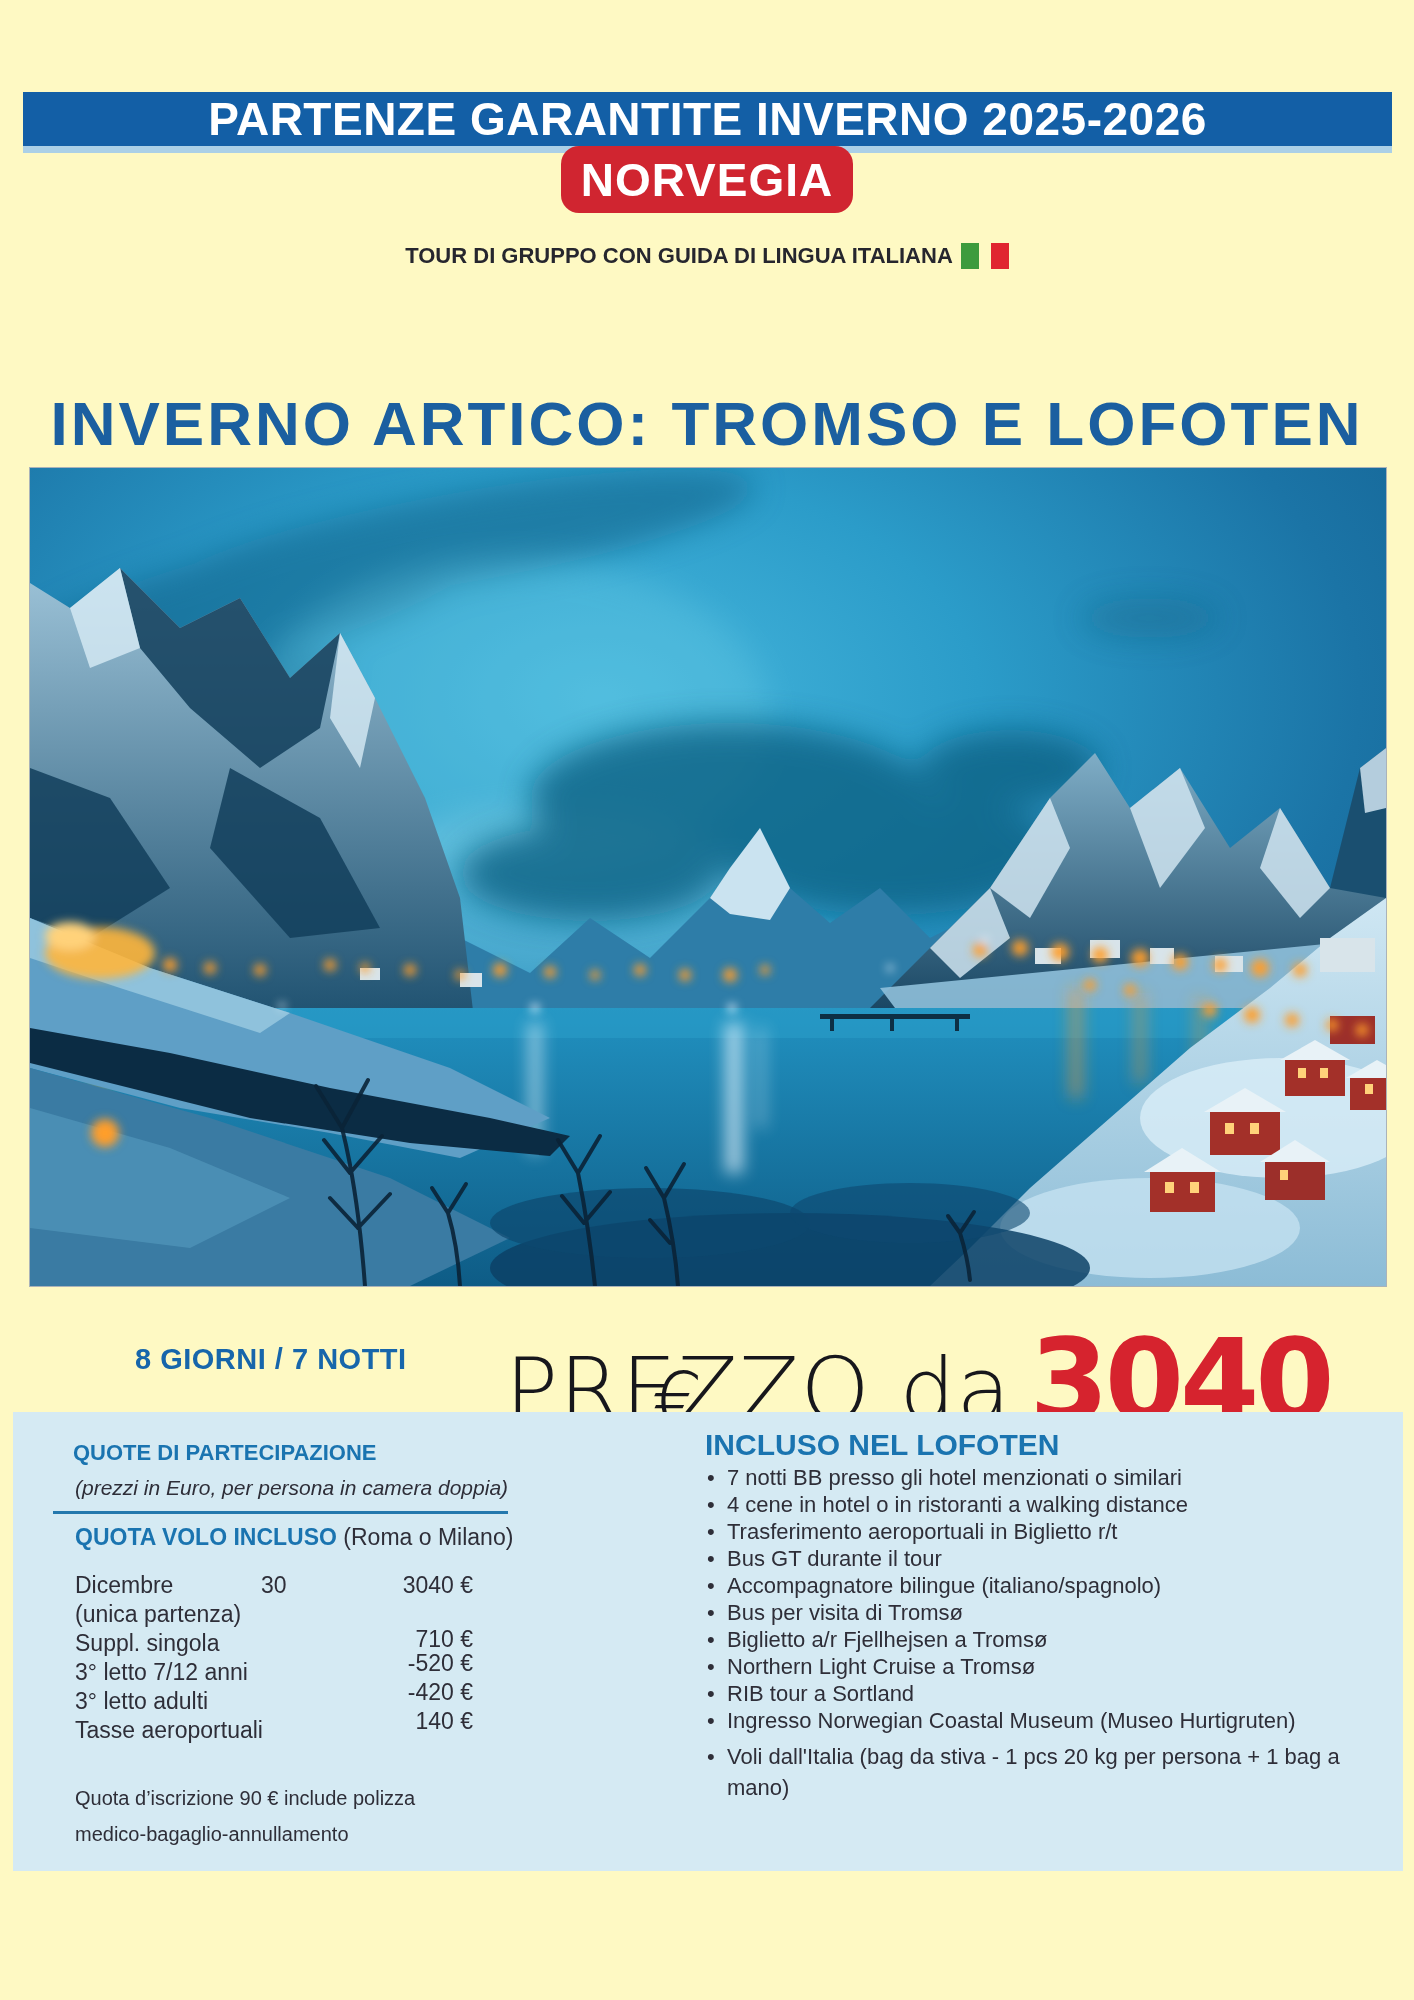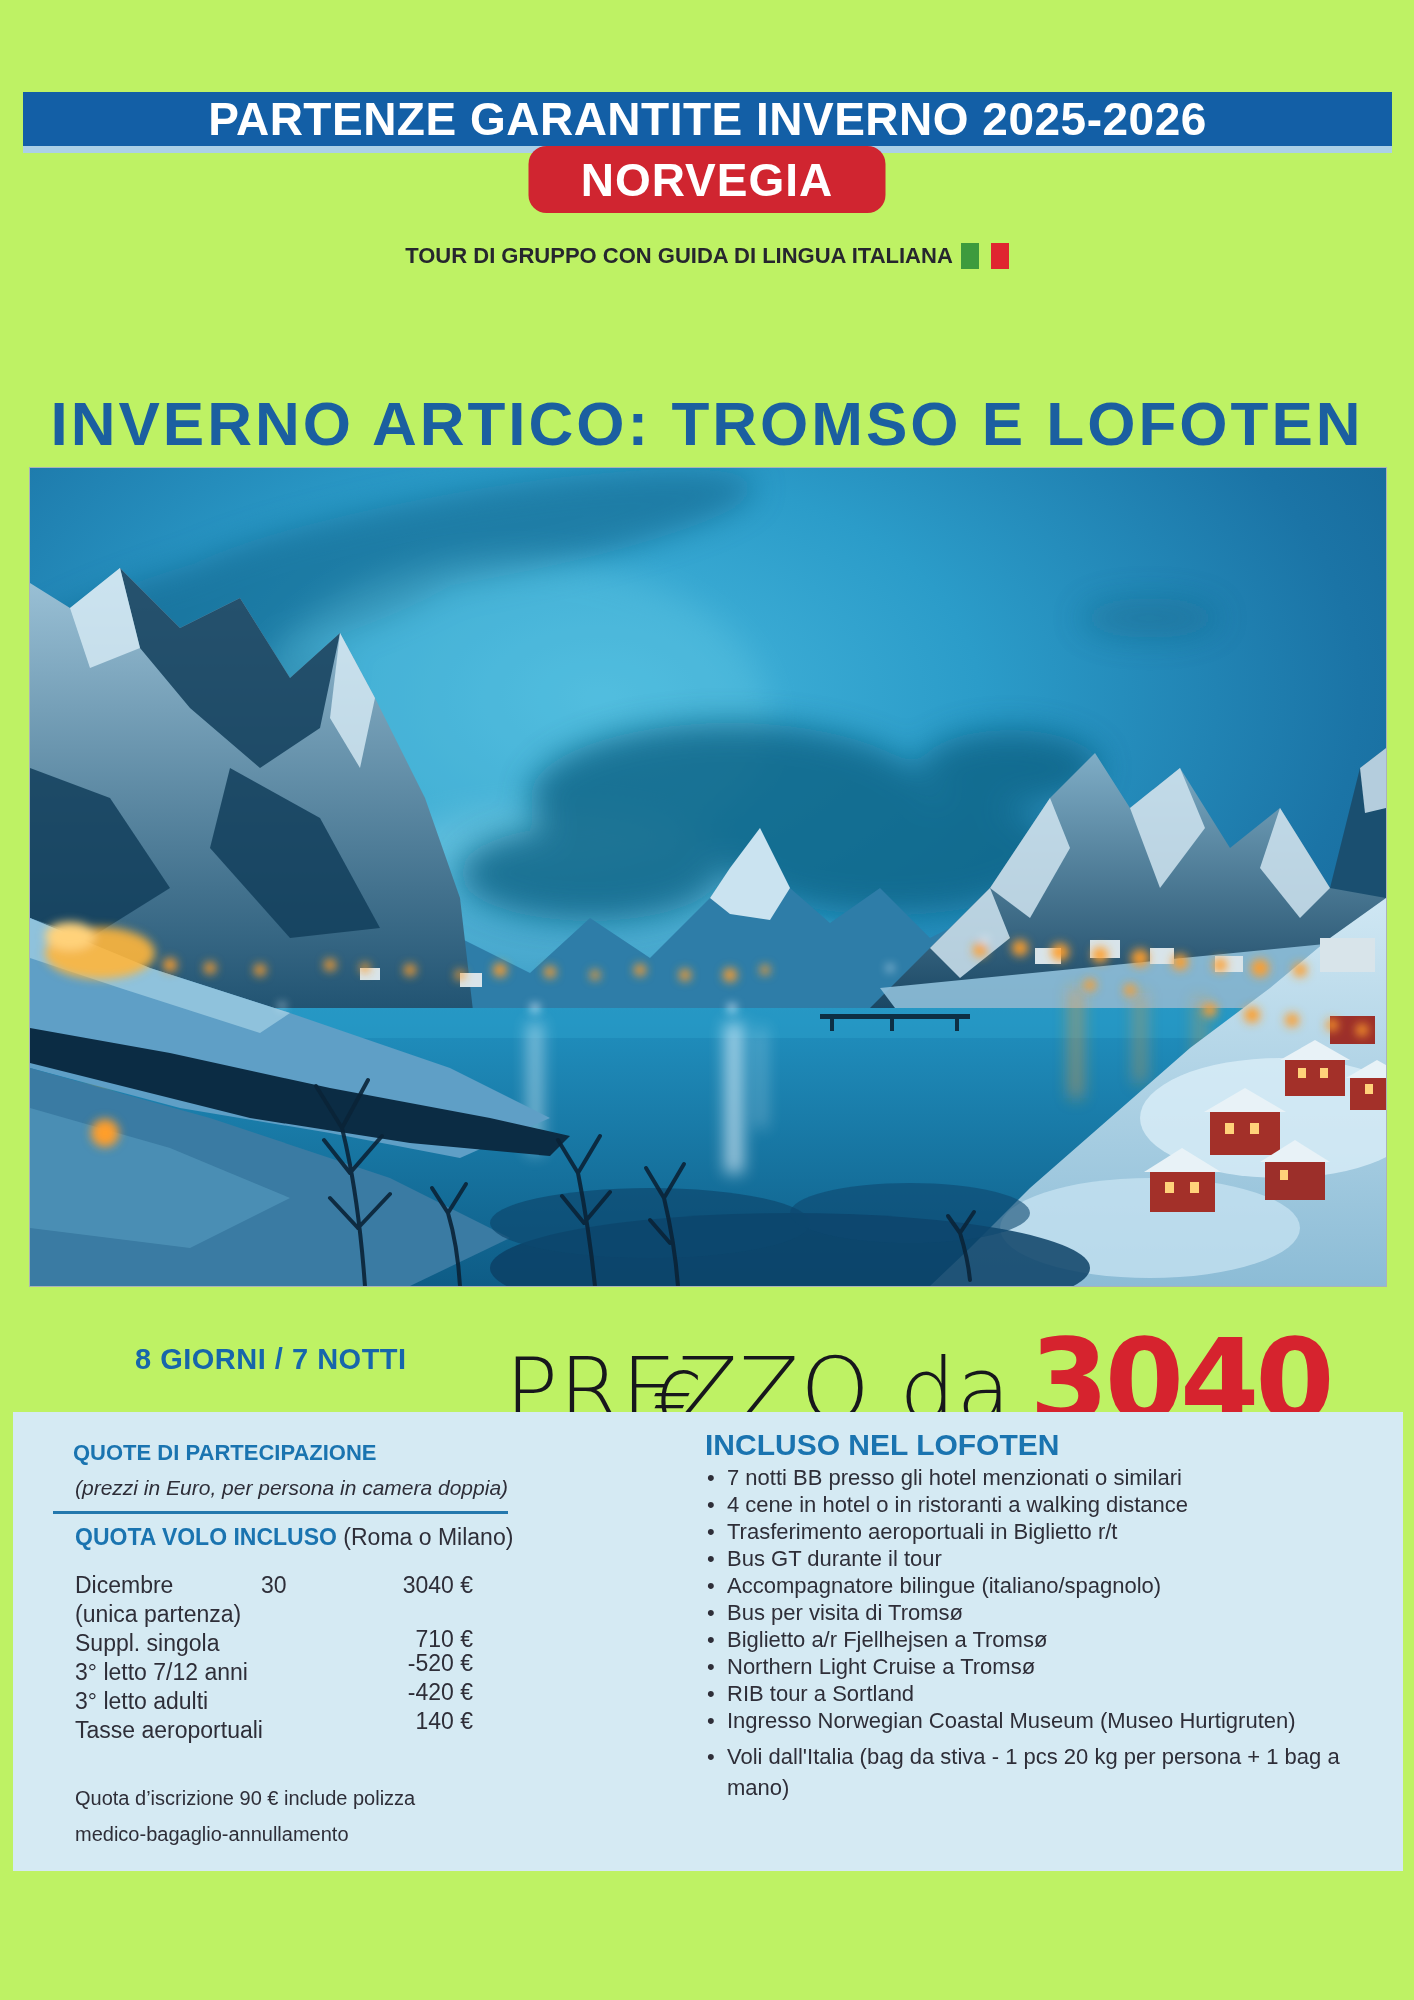--- a/index.html
+++ b/index.html
@@ -1,27 +1,27 @@
 <!DOCTYPE html>
 <html><head>
 <meta charset="utf-8">
 <style>
   html,body{margin:0;padding:0;background:#ffffff;}
-  .page{position:relative;width:1414px;height:2000px;background:#bef264;
+  .page{position:relative;width:1414px;height:2000px;background:#fef9c3;
         font-family:"Liberation Sans",sans-serif;overflow:hidden;}
 
   
   .banner{position:absolute;left:23px;top:92px;width:1369px;height:54px;
           background:#135fa6;border-bottom:7px solid #abd0e7;
           display:flex;align-items:center;justify-content:center;}
   .banner-title{color:#ffffff;font-weight:bold;font-size:46px;letter-spacing:.5px;white-space:nowrap;}
 
   
   .badge{position:absolute;left:50%;top:146px;transform:translateX(-50%);
-         width:357px;height:67px;background:#d02530;border-radius:18px;
+         width:292px;height:67px;background:#d02530;border-radius:18px;
          display:flex;align-items:center;justify-content:center;}
   .badge-label{color:#ffffff;font-weight:bold;font-size:46px;letter-spacing:1px;}
 
   
   .subtitle-row{position:absolute;left:0;top:243px;width:100%;
                 display:flex;justify-content:center;align-items:flex-end;}
   .subtitle-text{font-weight:bold;font-size:22px;color:#26262e;white-space:nowrap;}
   .flag-green{width:18px;height:26px;background:#3d9b3d;display:inline-block;margin-left:8px;}
   .flag-red{width:18px;height:26px;background:#e02530;display:inline-block;margin-left:12px;}
 

